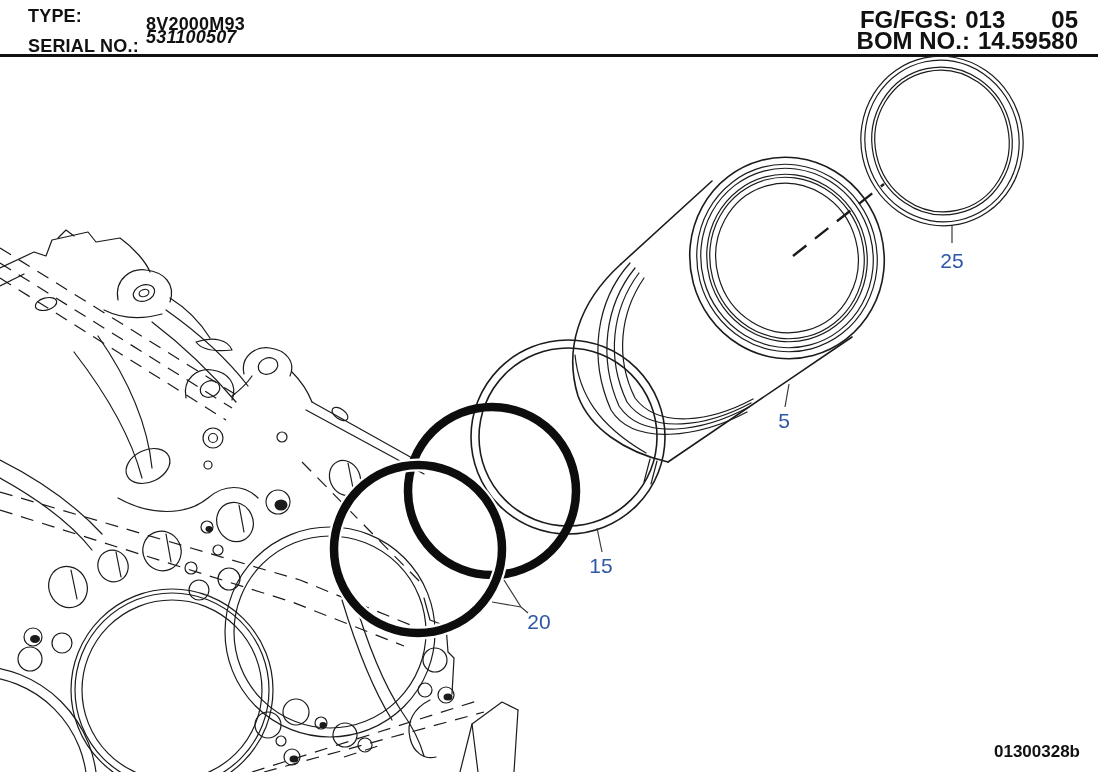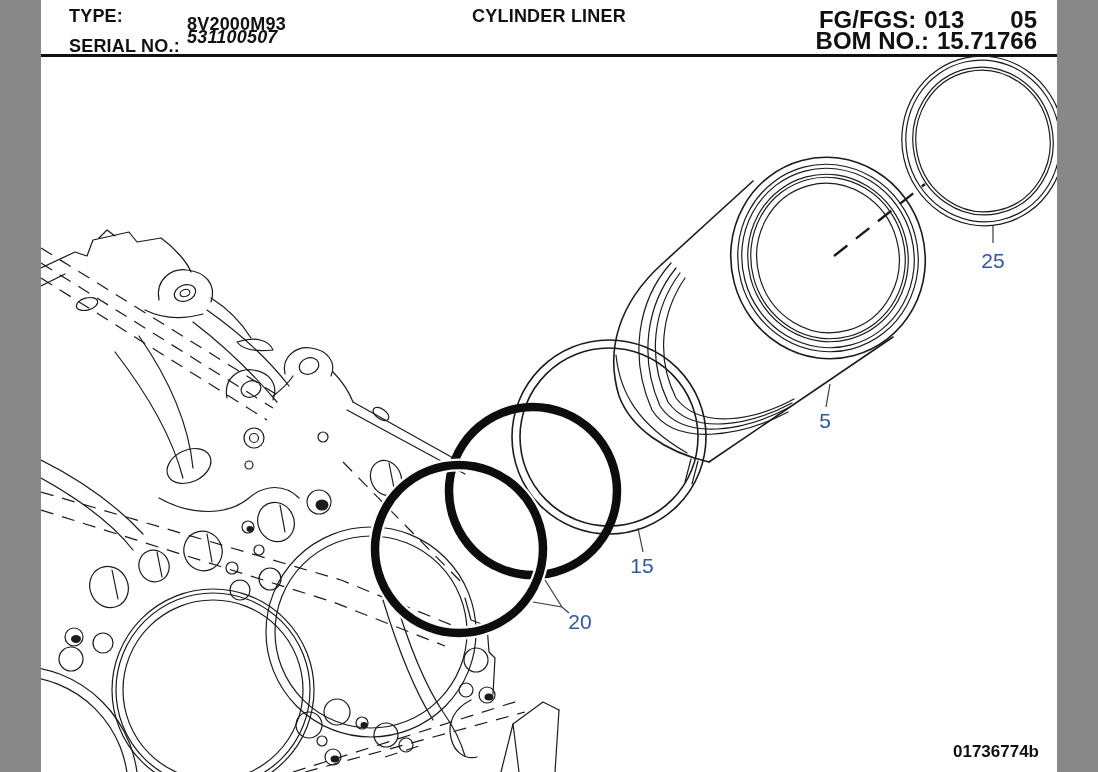--- a/index.html
+++ b/index.html
@@ -1,17 +1,17 @@
 <!DOCTYPE html>
 <html><head>
 <meta charset="utf-8">
 <style>
   html,body{margin:0;padding:0;background:#888;}
   .canvas{
-    position:relative;width:1016px;height:772px;margin:0 auto;
+    position:relative;width:1098px;height:772px;margin:0 auto;
     background:#ffffff;overflow:hidden;
     font-family:"Liberation Sans", sans-serif;
   }
   .hdr{position:absolute;top:0;left:0;width:100%;height:58px;}
   .hdr .cell{position:absolute;font-size:18px;font-weight:bold;color:#111;white-space:nowrap;letter-spacing:.2px;}
   .lbl-type{left:28px;top:6px;}
   .val-type{left:146px;top:14px;}
   .lbl-serial{left:28px;top:36px;}
   .val-serial{left:146px;top:27px;font-style:italic;}
   .title{left:0;right:0;top:6px;text-align:center;}
@@ -36,26 +36,25 @@
 </head>
 <body>
 
 <div class="canvas">
 
   <div class="hdr">
     <div class="cell lbl-type">TYPE:</div>
     <div class="cell val-type">8V2000M93</div>
     <div class="cell lbl-serial">SERIAL NO.:</div>
     <div class="cell val-serial">531100507</div>
-    <div class="cell title">CYLINDER LINER</div>
     <div class="row-right fg-row">
       <span>FG/FGS:</span><span class="sp"></span><span>013</span><span class="fg-gap"></span><span>05</span>
     </div>
     <div class="row-right bom-row">
-      <span>BOM NO.:</span><span class="sp"></span><span>15.71766</span>
+      <span>BOM NO.:</span><span class="sp"></span><span>14.59580</span>
     </div>
     <div class="rule"></div>
   </div>
 
   <svg class="drawing" width="1098" height="772" viewBox="0 0 1098 772">
 
     <g>
 
       <g>
         <path class="dash" d="M0,248 L238,396"></path>
@@ -232,14 +231,14 @@
     <g>
       <path class="leader" d="M597,528 L602,552"></path>
       <text class="callout" x="601" y="573" style="fill: rgb(46, 87, 166);">15</text>
     </g>
     <g>
       <path class="leader" d="M504,580 L521,607 M492,602 L521,607 L528,613"></path>
       <text class="callout" x="539" y="629" style="fill: rgb(46, 87, 166);">20</text>
     </g>
   </svg>
 
-  <div class="fig-num">01736774b</div>
+  <div class="fig-num">01300328b</div>
 </div>
 
 </body></html>

